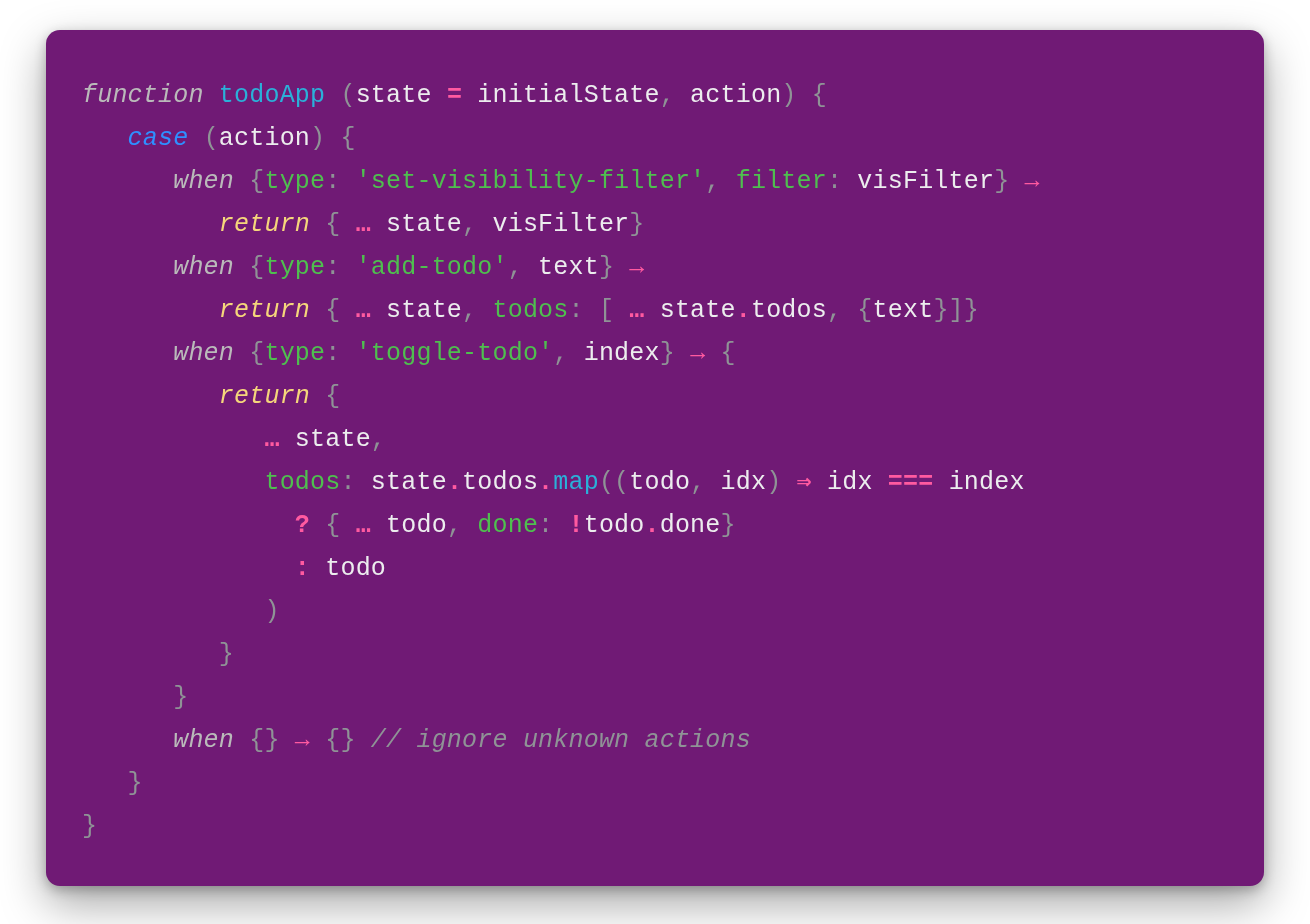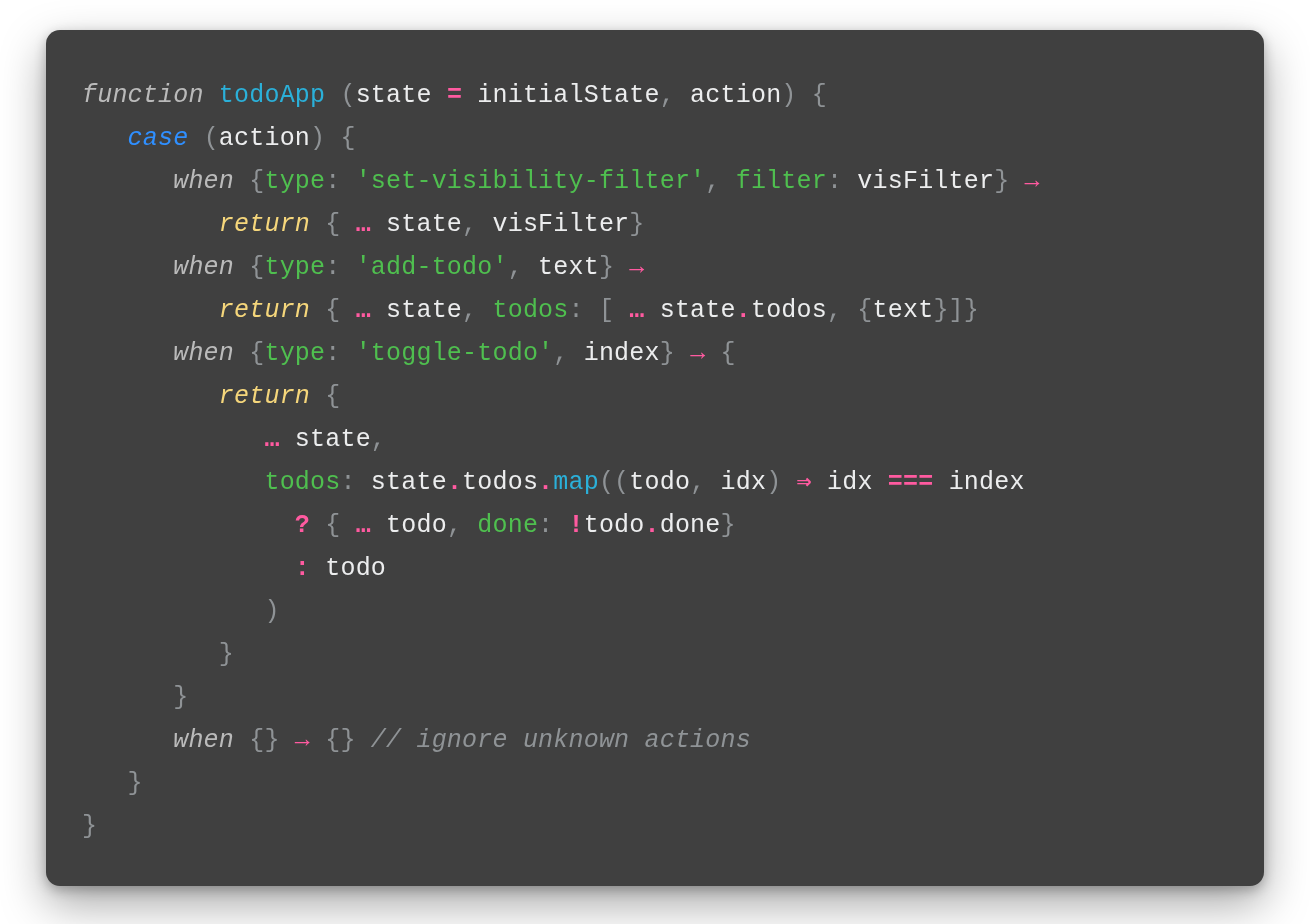--- a/index.html
+++ b/index.html
@@ -9,21 +9,21 @@
     height: 924px;
     background: #ffffff;
     font-family: ui-monospace, "SF Mono", "Menlo", "Consolas", "Liberation Mono", monospace;
   }
   .card {
     position: absolute;
     left: 46px;
     top: 30px;
     width: 1218px;
     height: 856px;
-    background: #404040;
+    background: #701a75;
     border-radius: 14px;
     box-shadow: 0 18px 45px rgba(0,0,0,0.35), 0 4px 12px rgba(0,0,0,0.25);
     box-sizing: border-box;
     padding: 44px 36px 36px 36px;
     overflow: hidden;
   }
   pre.code {
     margin: 0;
     font-family: inherit;
     font-size: 25px;

